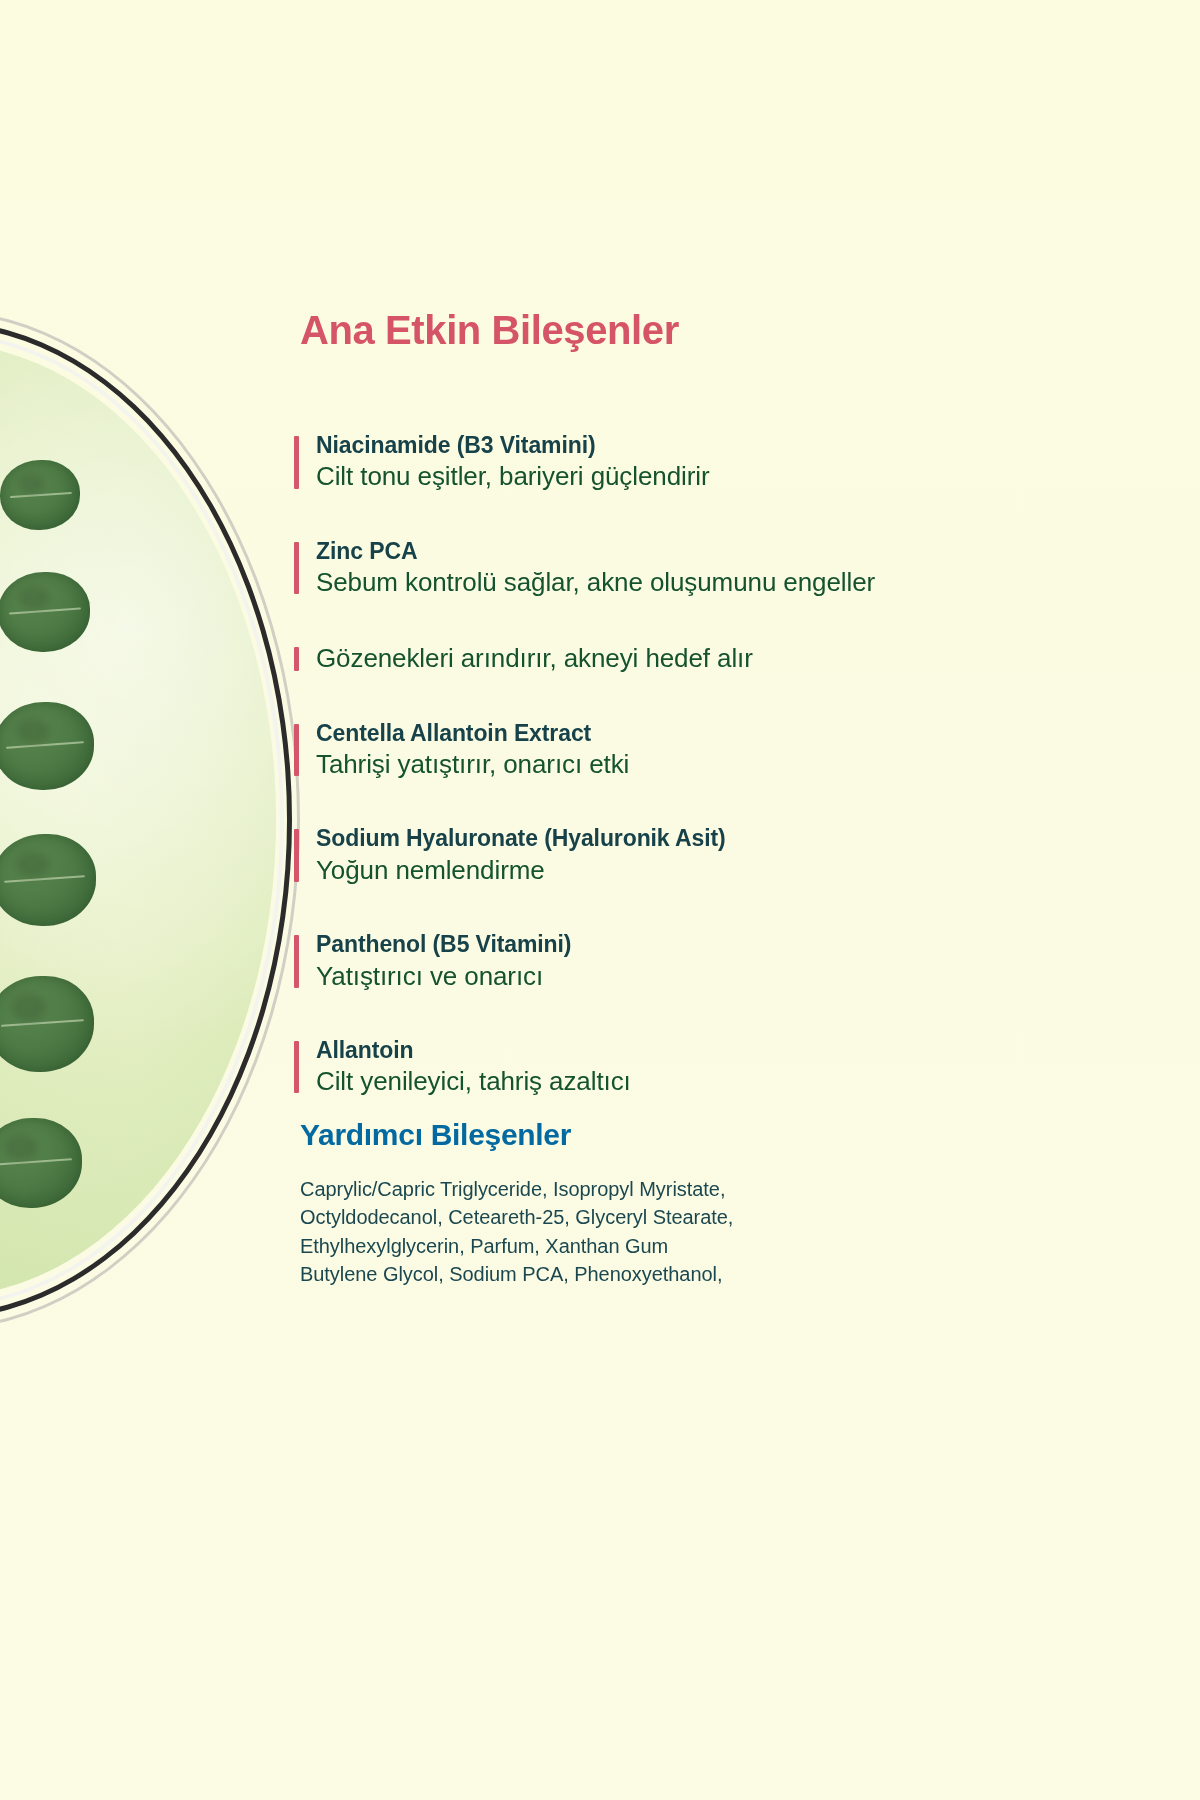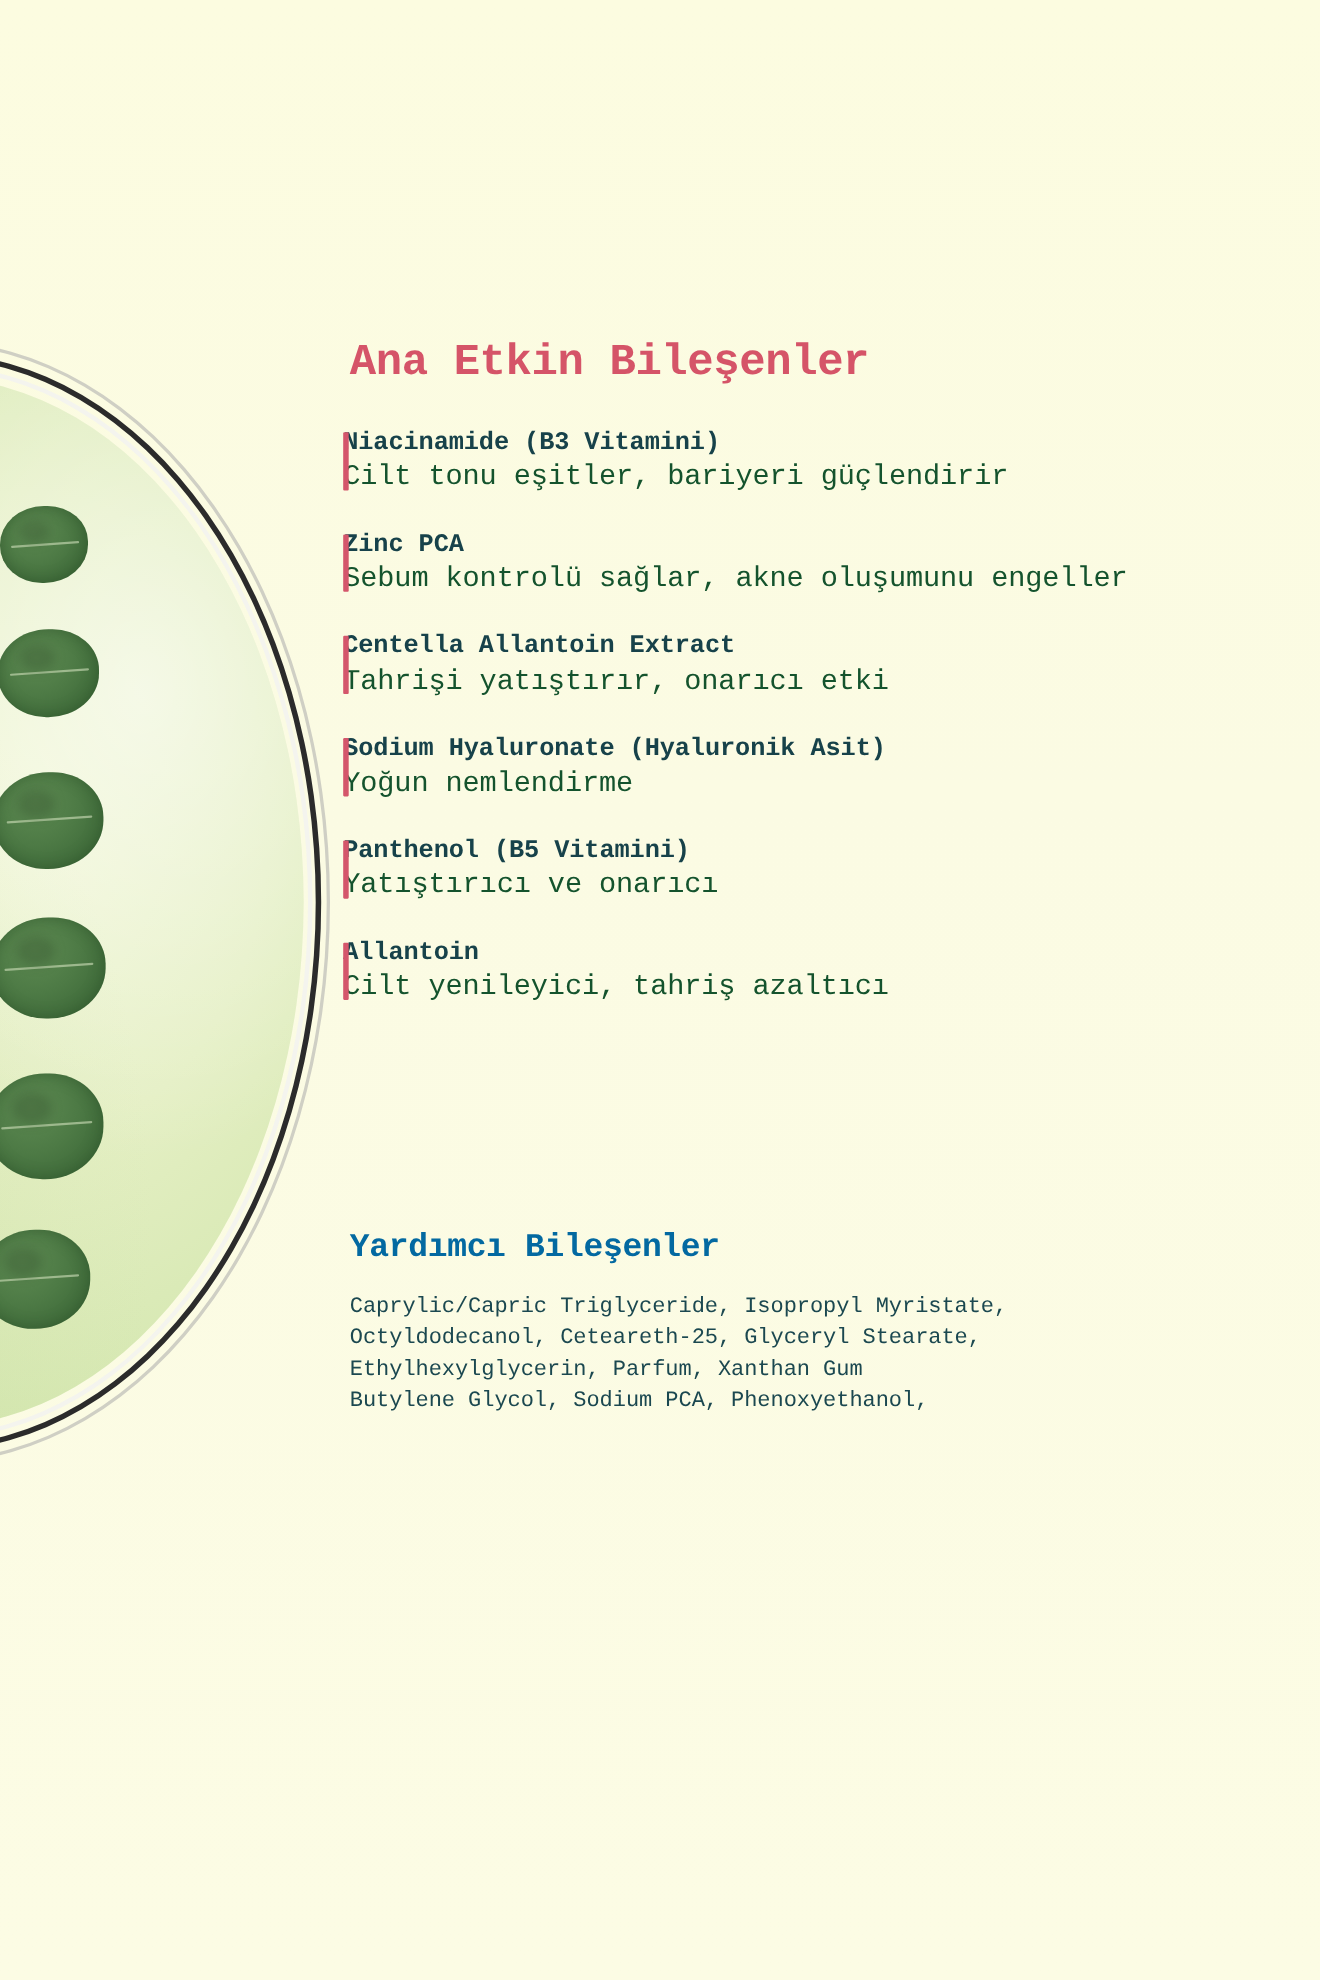--- a/index.html
+++ b/index.html
@@ -128,26 +128,25 @@
     width: 34%;
     height: 30%;
     border-radius: 50%;
     background: rgba(28,52,24,0.25);
     filter: blur(5px);
   }
 
   
   .content {
     position: absolute;
-    left: 312px;
+    left: 294px;
     top: 0;
     width: 880px;
     height: 1800px;
     z-index: 3;
-    font-family: Liberation Mono, monospace;
   }
 
   .main-heading {
     position: absolute;
     left: 6px;
     top: 308px;
     font-size: 40px;
     font-weight: bold;
     color: #d55468;
     letter-spacing: -0.4px;
@@ -156,21 +155,23 @@
 
   .ingredient-list {
     position: absolute;
     left: 0;
     top: 388px;
     width: 880px;
   }
 
   .ing-item {
     position: relative;
+    padding-left: 22px;
     margin-bottom: 30px;
+    margin-top: 43px;
   }
   .ing-item .bar {
     position: absolute;
     left: 0;
     top: 5px;
     bottom: 5px;
     width: 5px;
     background: #d4566b;
     border-radius: 1px;
   }
@@ -251,20 +252,21 @@
       </div>
 
       <div class="ing-item">
         <span class="bar"></span>
         <div class="ing-name">Zinc PCA</div>
         <div class="ing-desc">Sebum kontrolü sağlar, akne oluşumunu engeller</div>
       </div>
 
       <div class="ing-item">
         <span class="bar"></span>
+        <div class="ing-desc">Gözenekleri arındırır, akneyi hedef alır</div>
       </div>
 
       <div class="ing-item">
         <span class="bar"></span>
         <div class="ing-name">Centella Allantoin Extract</div>
         <div class="ing-desc">Tahrişi yatıştırır, onarıcı etki</div>
       </div>
 
       <div class="ing-item">
         <span class="bar"></span>

